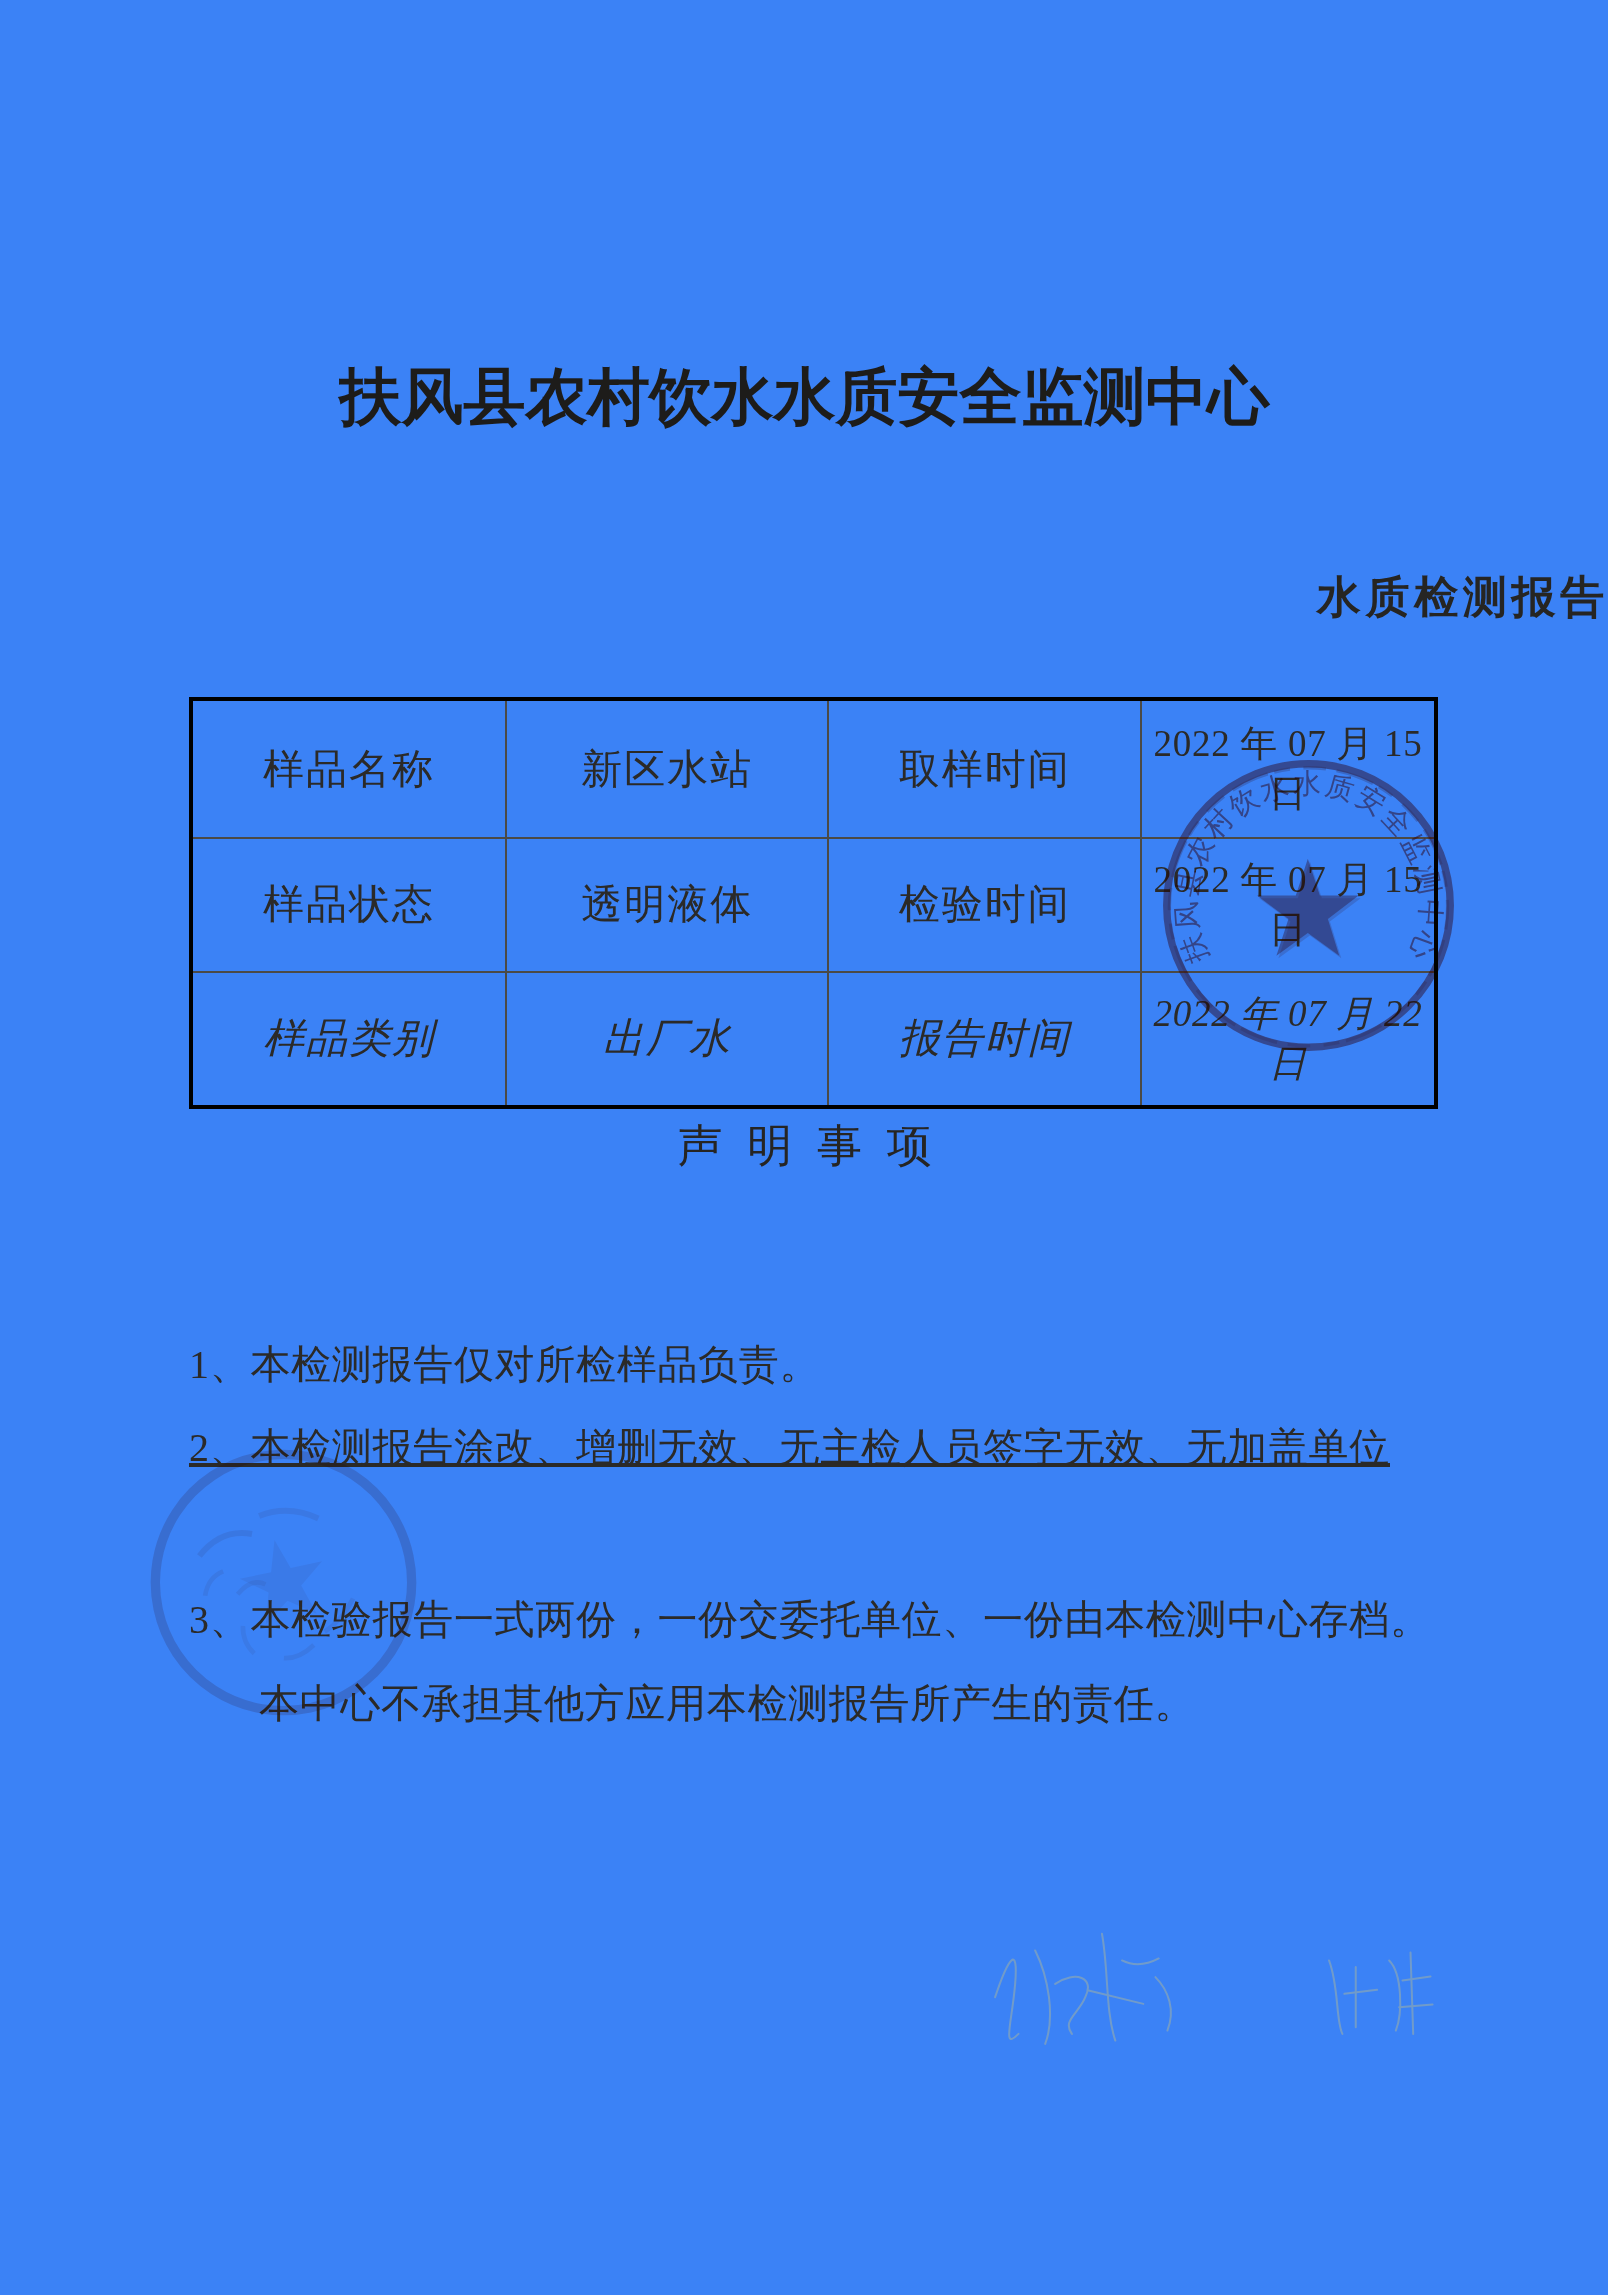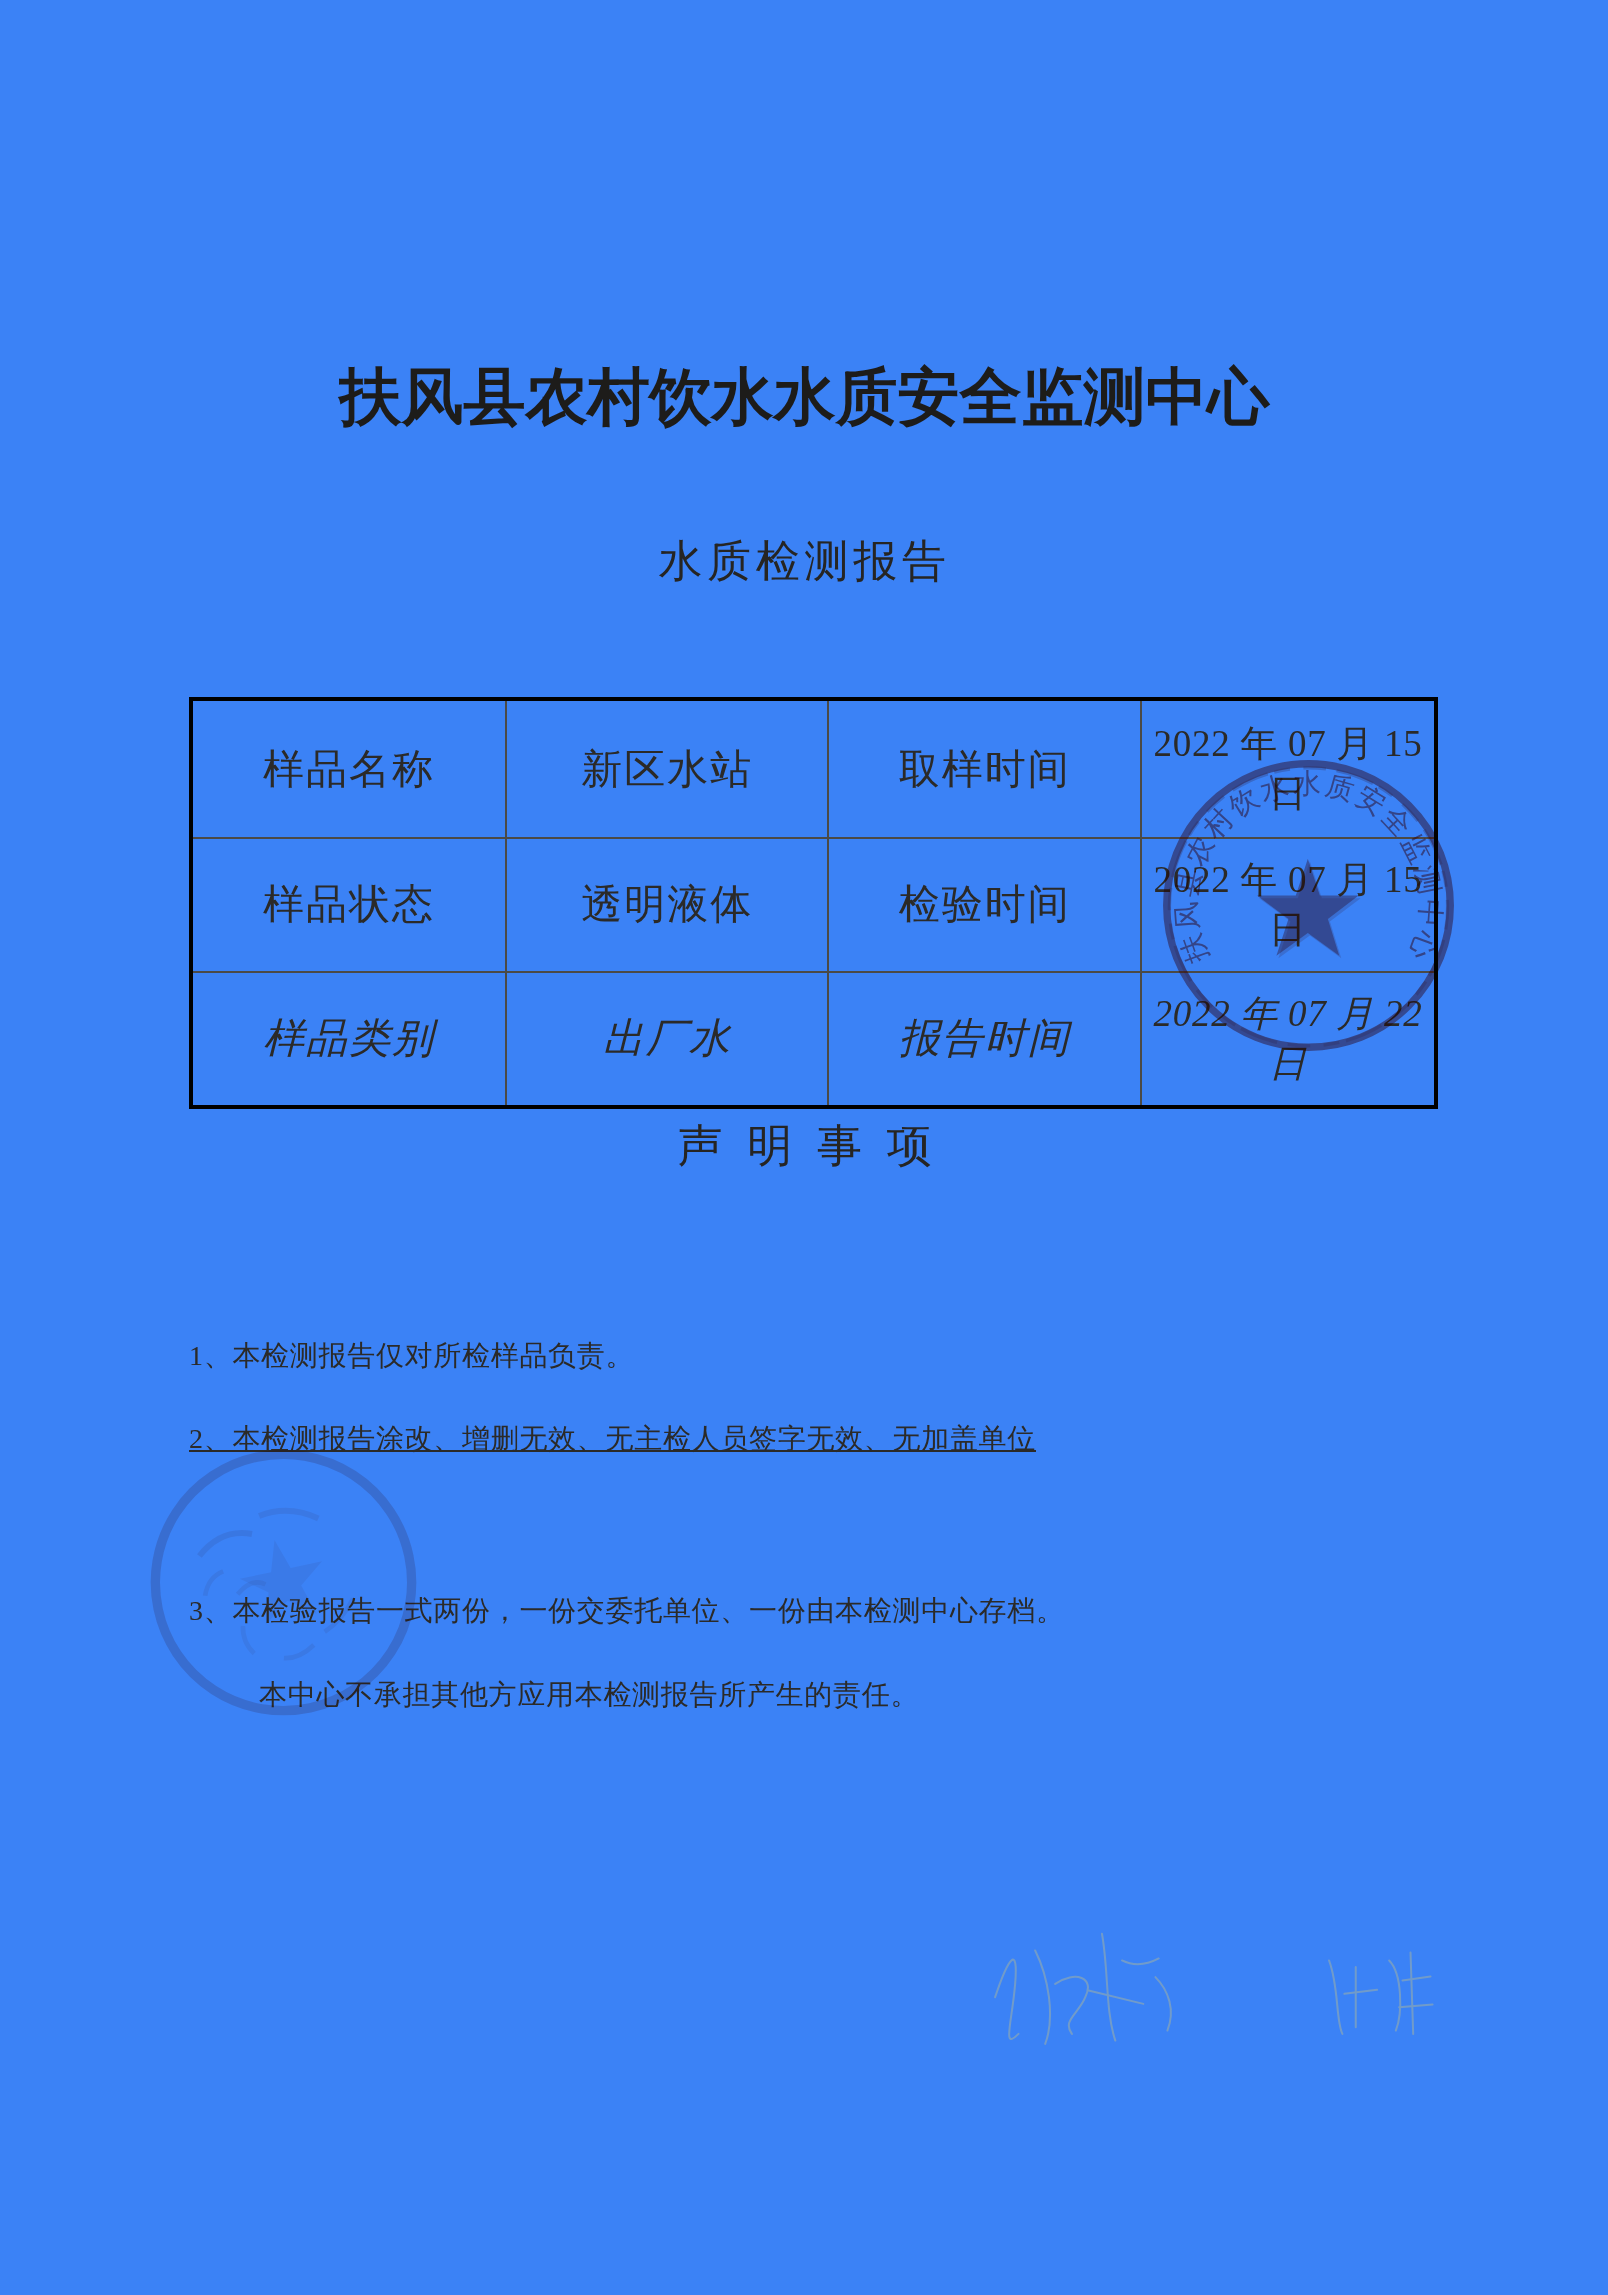--- a/index.html
+++ b/index.html
@@ -20,26 +20,26 @@
     margin: 0;
     text-align: center;
     font-size: 62px;
     font-weight: bold;
     color: #1d1c1a;
     letter-spacing: 0px;
     white-space: nowrap;
   }
   .subtitle {
     position: absolute;
-    top: 532px; left: 0;
+    top: 568px; left: 0;
     width: 100%;
     margin: 0;
-    text-align: center;
+    text-align: right;
     font-size: 44px;
-    font-weight: 400;
+    font-weight: 700;
     letter-spacing: 4.7px;
     color: #262523;
     white-space: nowrap;
   }
   .info-table {
     position: absolute;
     left: 189px; top: 697px;
     width: 1249px; height: 412px;
     border-collapse: collapse;
     table-layout: fixed;
@@ -66,21 +66,21 @@
     width: 100%;
     text-align: center;
     font-size: 45px;
     letter-spacing: 0.55em;
     text-indent: 0.55em;
     color: #262523;
     white-space: nowrap;
   }
   .decl-line {
     position: absolute;
-    font-size: 28px;
+    font-size: 40px;
     letter-spacing: 0.7px;
     white-space: nowrap;
     color: #2b2a28;
   }
   .dl0 { left: 189px; top: 1337px; }
   .dl1 { left: 189px; top: 1420px; text-decoration: underline; }
   .dl2 { left: 259px; top: 1504px; }
   .dl3 { left: 189px; top: 1592px; }
   .dl4 { left: 259px; top: 1676px; }
   .stamp-main {

